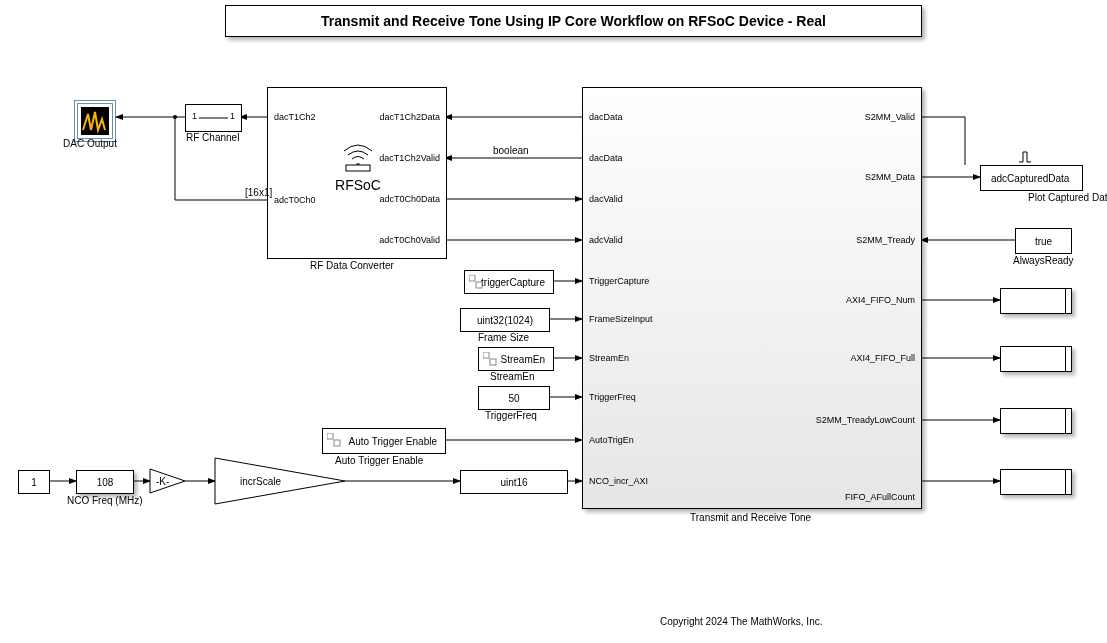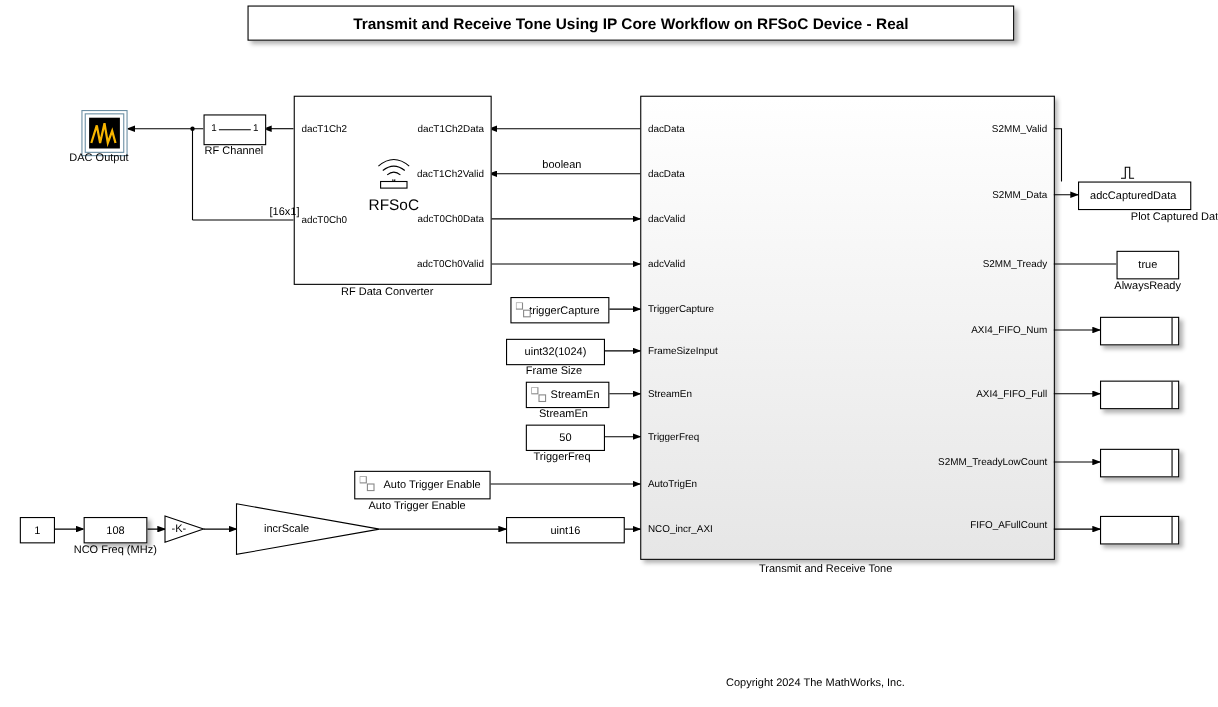--- a/index.html
+++ b/index.html
@@ -35,21 +35,20 @@
   .innerlabel {
     white-space: nowrap;
     font-size: 10px;
     padding: 0 4px;
   }
   .big-block {
     position: absolute;
     border: 1px solid #000;
     background: linear-gradient(180deg, #ffffff 0%, #e6e6e6 100%);
     box-shadow: 3px 3px 4px rgba(0,0,0,0.3);
-    padding-left: 37px;
   }
   .title-banner {
     position: absolute;
     border: 1px solid #000;
     background: #fff;
     font-size: 14px;
     font-weight: bold;
     display: flex;
     align-items: center;
     justify-content: center;
@@ -252,21 +251,21 @@
     <span class="port-left" style="top:304px;">TriggerFreq</span>
     <span class="port-left" style="top:347px;">AutoTrigEn</span>
     <span class="port-left" style="top:388px;">NCO_incr_AXI</span>
 
     <span class="port-right" style="top:24px;">S2MM_Valid</span>
     <span class="port-right" style="top:84px;">S2MM_Data</span>
     <span class="port-right" style="top:147px;">S2MM_Tready</span>
     <span class="port-right" style="top:207px;">AXI4_FIFO_Num</span>
     <span class="port-right" style="top:265px;">AXI4_FIFO_Full</span>
     <span class="port-right" style="top:327px;">S2MM_TreadyLowCount</span>
-    <span class="port-right" style="top:384px;">FIFO_AFullCount</span>
+    <span class="port-right" style="top:404px;">FIFO_AFullCount</span>
   </div>
   <div class="label" style="left:690px; top:512px;">Transmit and Receive Tone</div>
 
   <div class="node" style="left:980px; top:165px; width:95px; height:24px; justify-content:flex-start; padding-left:6px;">
     <svg width="18" height="12" viewBox="0 0 18 12" style="position:absolute; left:38px; top:-15px;">
       <path d="M0 11 h4 v-10 h4 v10 h4" stroke="#000" fill="none"></path>
     </svg>
     <span class="innerlabel">adcCapturedData</span>
   </div>
   <div class="label" style="left:985px; top:192px;padding-left:43px;">Plot Captured Data</div>

